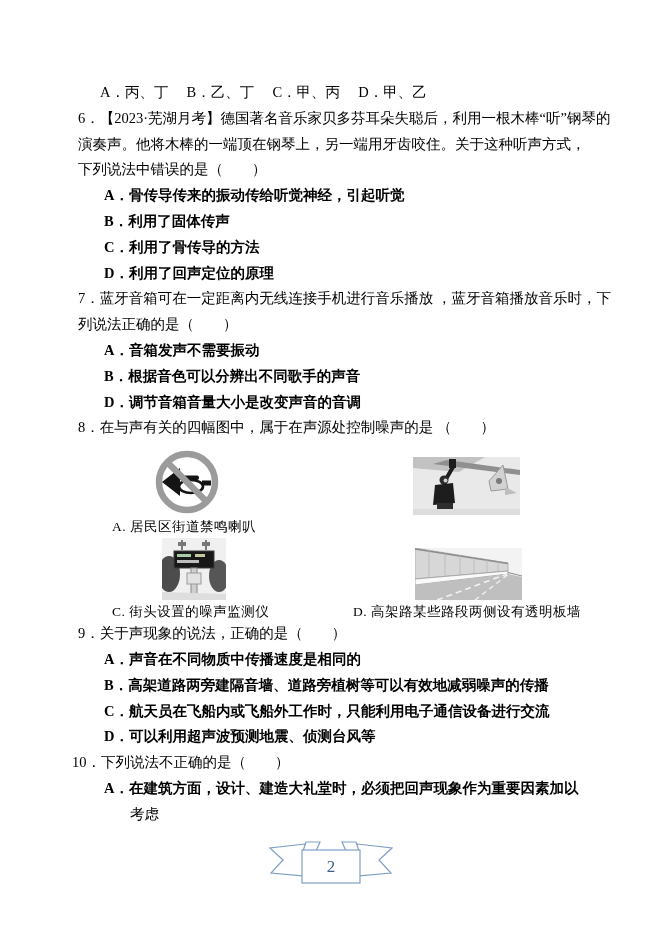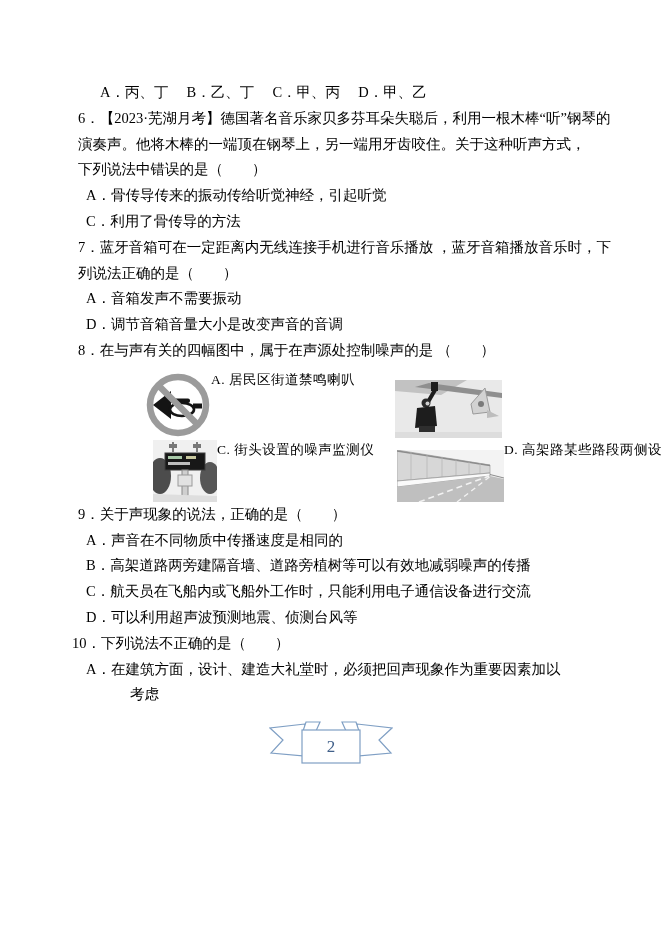--- a/index.html
+++ b/index.html
@@ -8,28 +8,28 @@
     font-family:"Liberation Serif","DejaVu Serif",serif;
     font-size:14.5px; overflow:hidden;
   }
   .page { position:relative; width:661px; height:935px; }
   .content { padding:80px 0 0 78px; width:540px; }
   .tline { line-height:25.8px; white-space:nowrap; }
   .optline { margin-left:22px; }
   .qfirst { margin-left:25px; text-indent:-25px; }
   .qfirst.two-digit { text-indent:-31px; }
   .qcont { }
-  .opt { margin-left:8px; }
+  .opt { margin-left:26px;font-weight:bold; }
   .opt-indent2 { margin-left:52px; }
   .qnum { display:inline; }
 
   
   .figs { margin-left:25px; width:482px; margin-top:4px; }
   .figrow { display:flex; }
-  .figcell { display:flex; flex-direction:row; }
+  .figcell { display:flex; flex-direction:column;margin-left:9px; }
   .figcell.col1 { width:232px; }
   .figcell.col2 { flex:1; }
   .fig-img-wrap { display:flex; align-items:flex-end; }
   .row1 .fig-img-wrap { height:70px; }
   .row2 .fig-img-wrap { height:64px; }
   .fig-caption {
     font-size:13.5px; line-height:19px; white-space:nowrap;
     letter-spacing:0.5px; margin-top:2px;
   }
 
@@ -42,27 +42,30 @@
 <div class="page">
   <div class="content">
 
     <div class="tline optline">A．丙、丁　 B．乙、丁　 C．甲、丙　 D．甲、乙</div>
 
     <div>
       <div class="tline qfirst"><span class="qnum">6．</span><span>【2023·芜湖月考】德国著名音乐家贝多芬耳朵失聪后，利用一根木棒“听”钢琴的</span></div>
       <div class="tline qcont">演奏声。他将木棒的一端顶在钢琴上，另一端用牙齿咬住。关于这种听声方式，</div>
       <div class="tline qcont">下列说法中错误的是（　　）</div>
       <div class="tline opt">A．骨传导传来的振动传给听觉神经，引起听觉</div>
+      <div class="tline opt">B．利用了固体传声</div>
       <div class="tline opt">C．利用了骨传导的方法</div>
+      <div class="tline opt">D．利用了回声定位的原理</div>
     </div>
 
     <div>
       <div class="tline qfirst"><span class="qnum">7．</span><span>蓝牙音箱可在一定距离内无线连接手机进行音乐播放 ，蓝牙音箱播放音乐时，下</span></div>
       <div class="tline qcont">列说法正确的是（　　）</div>
       <div class="tline opt">A．音箱发声不需要振动</div>
+      <div class="tline opt">B．根据音色可以分辨出不同歌手的声音</div>
       <div class="tline opt">D．调节音箱音量大小是改变声音的音调</div>
     </div>
 
     <div>
       <div class="tline qfirst"><span class="qnum">8．</span><span>在与声有关的四幅图中，属于在声源处控制噪声的是 （　　）</span></div>
 
       <div class="figs">
         <div class="figrow row1">
 
           <div class="figcell col1">

